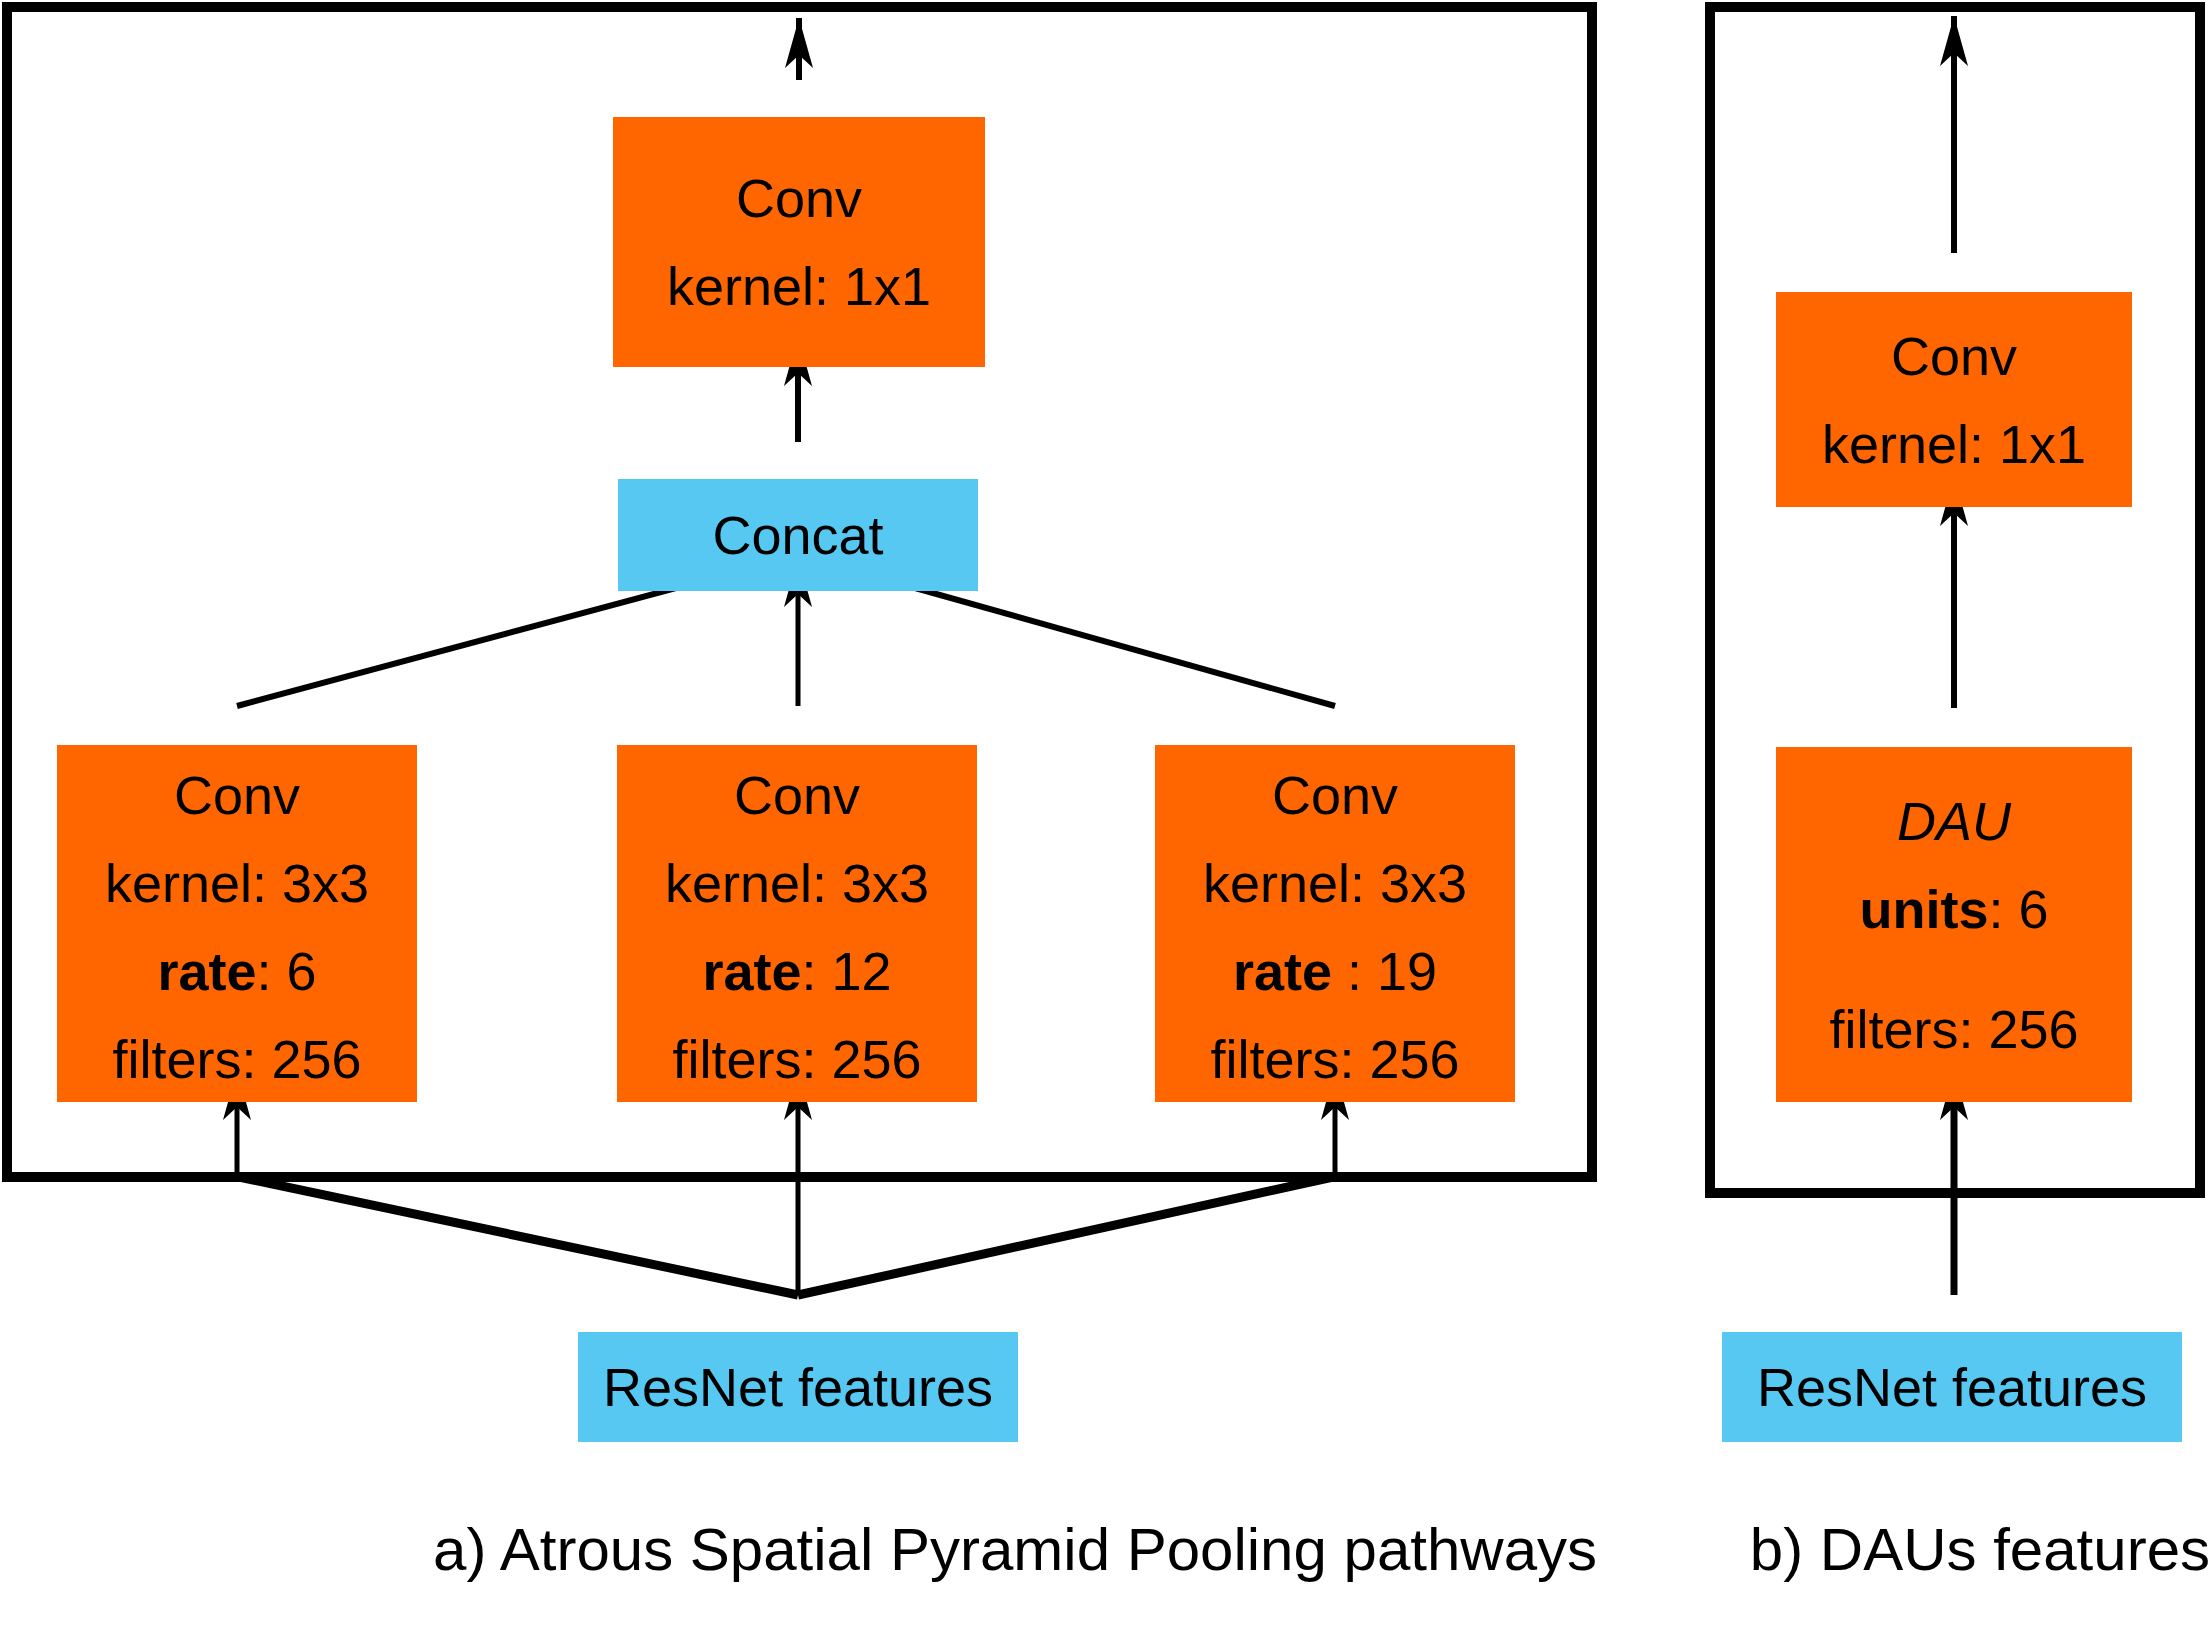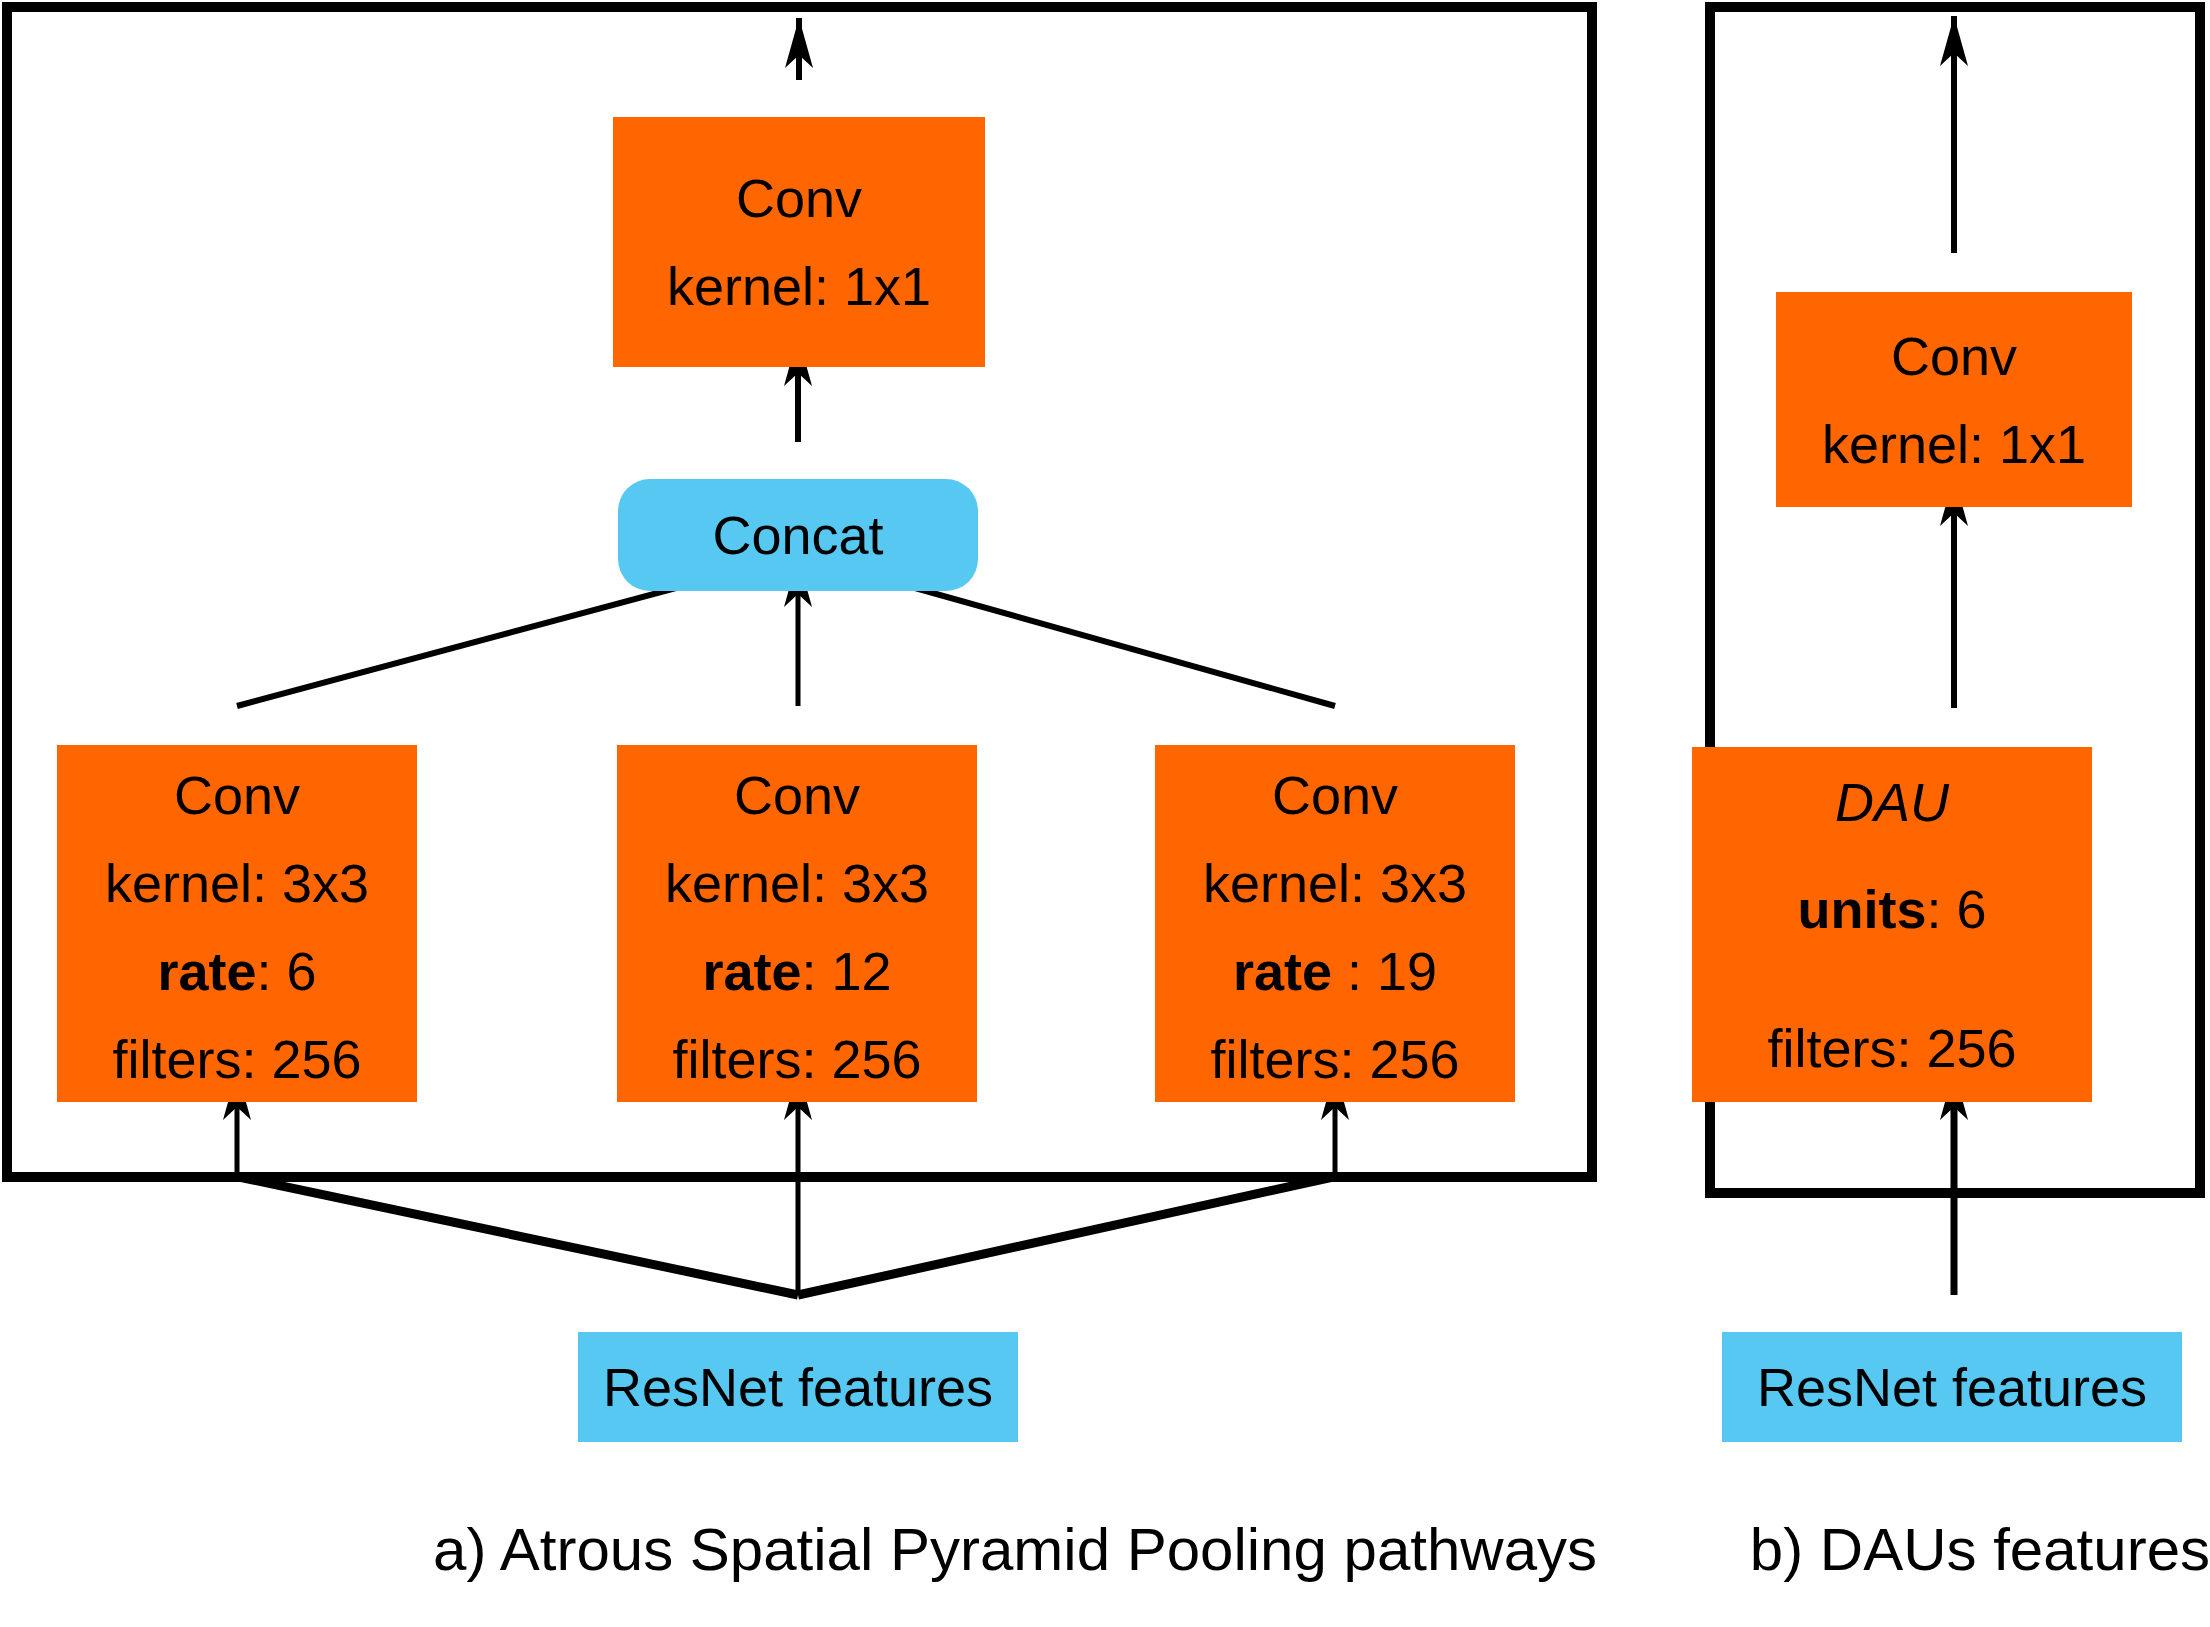--- a/index.html
+++ b/index.html
@@ -55,21 +55,21 @@
     <line x1="1954" y1="1295" x2="1954" y2="1070" stroke-width="7" marker-end="url(#ah)"></line>
   </svg>
 
   <div class="container-box" style="left:2px;top:2px;width:1595px;height:1180px;"></div>
 
   <div class="node orange" style="left:613px;top:80px;width:372px;height:250px;">
     <div class="ln">Conv</div>
     <div class="ln">kernel: 1x1</div>
   </div>
 
-  <div class="node blue" style="left:618px;top:442px;width:360px;height:112px;border-radius:32px;">
+  <div class="node blue" style="left:618px;top:442px;width:360px;height:112px;">
     <div class="ln">Concat</div>
   </div>
 
   <div class="node orange branch" style="left:57px;top:708px;width:360px;height:357px;">
     <div class="ln">Conv</div>
     <div class="ln">kernel: 3x3</div>
     <div class="ln"><b>rate</b><span>: 6</span></div>
     <div class="ln">filters: 256</div>
   </div>
 
@@ -91,21 +91,21 @@
     <div class="ln">ResNet features</div>
   </div>
 
   <div class="container-box" style="left:1705px;top:2px;width:500px;height:1196px;"></div>
 
   <div class="node orange" style="left:1776px;top:255px;width:356px;height:215px;">
     <div class="ln">Conv</div>
     <div class="ln">kernel: 1x1</div>
   </div>
 
-  <div class="node orange dau-box" style="left:1692px;top:710px;width:400px;height:355px;gap:19px;">
+  <div class="node orange dau-box" style="left:1776px;top:710px;width:356px;height:355px;">
     <div class="ln it">DAU</div>
     <div class="ln"><b>units</b><span>: 6</span></div>
     <div class="ln gapline">filters: 256</div>
   </div>
 
   <div class="node blue" style="left:1722px;top:1295px;width:460px;height:110px;">
     <div class="ln">ResNet features</div>
   </div>
 
   <div class="caption" style="left:2px;top:1515px;width:1595px;">a) Atrous Spatial Pyramid Pooling pathways</div>

